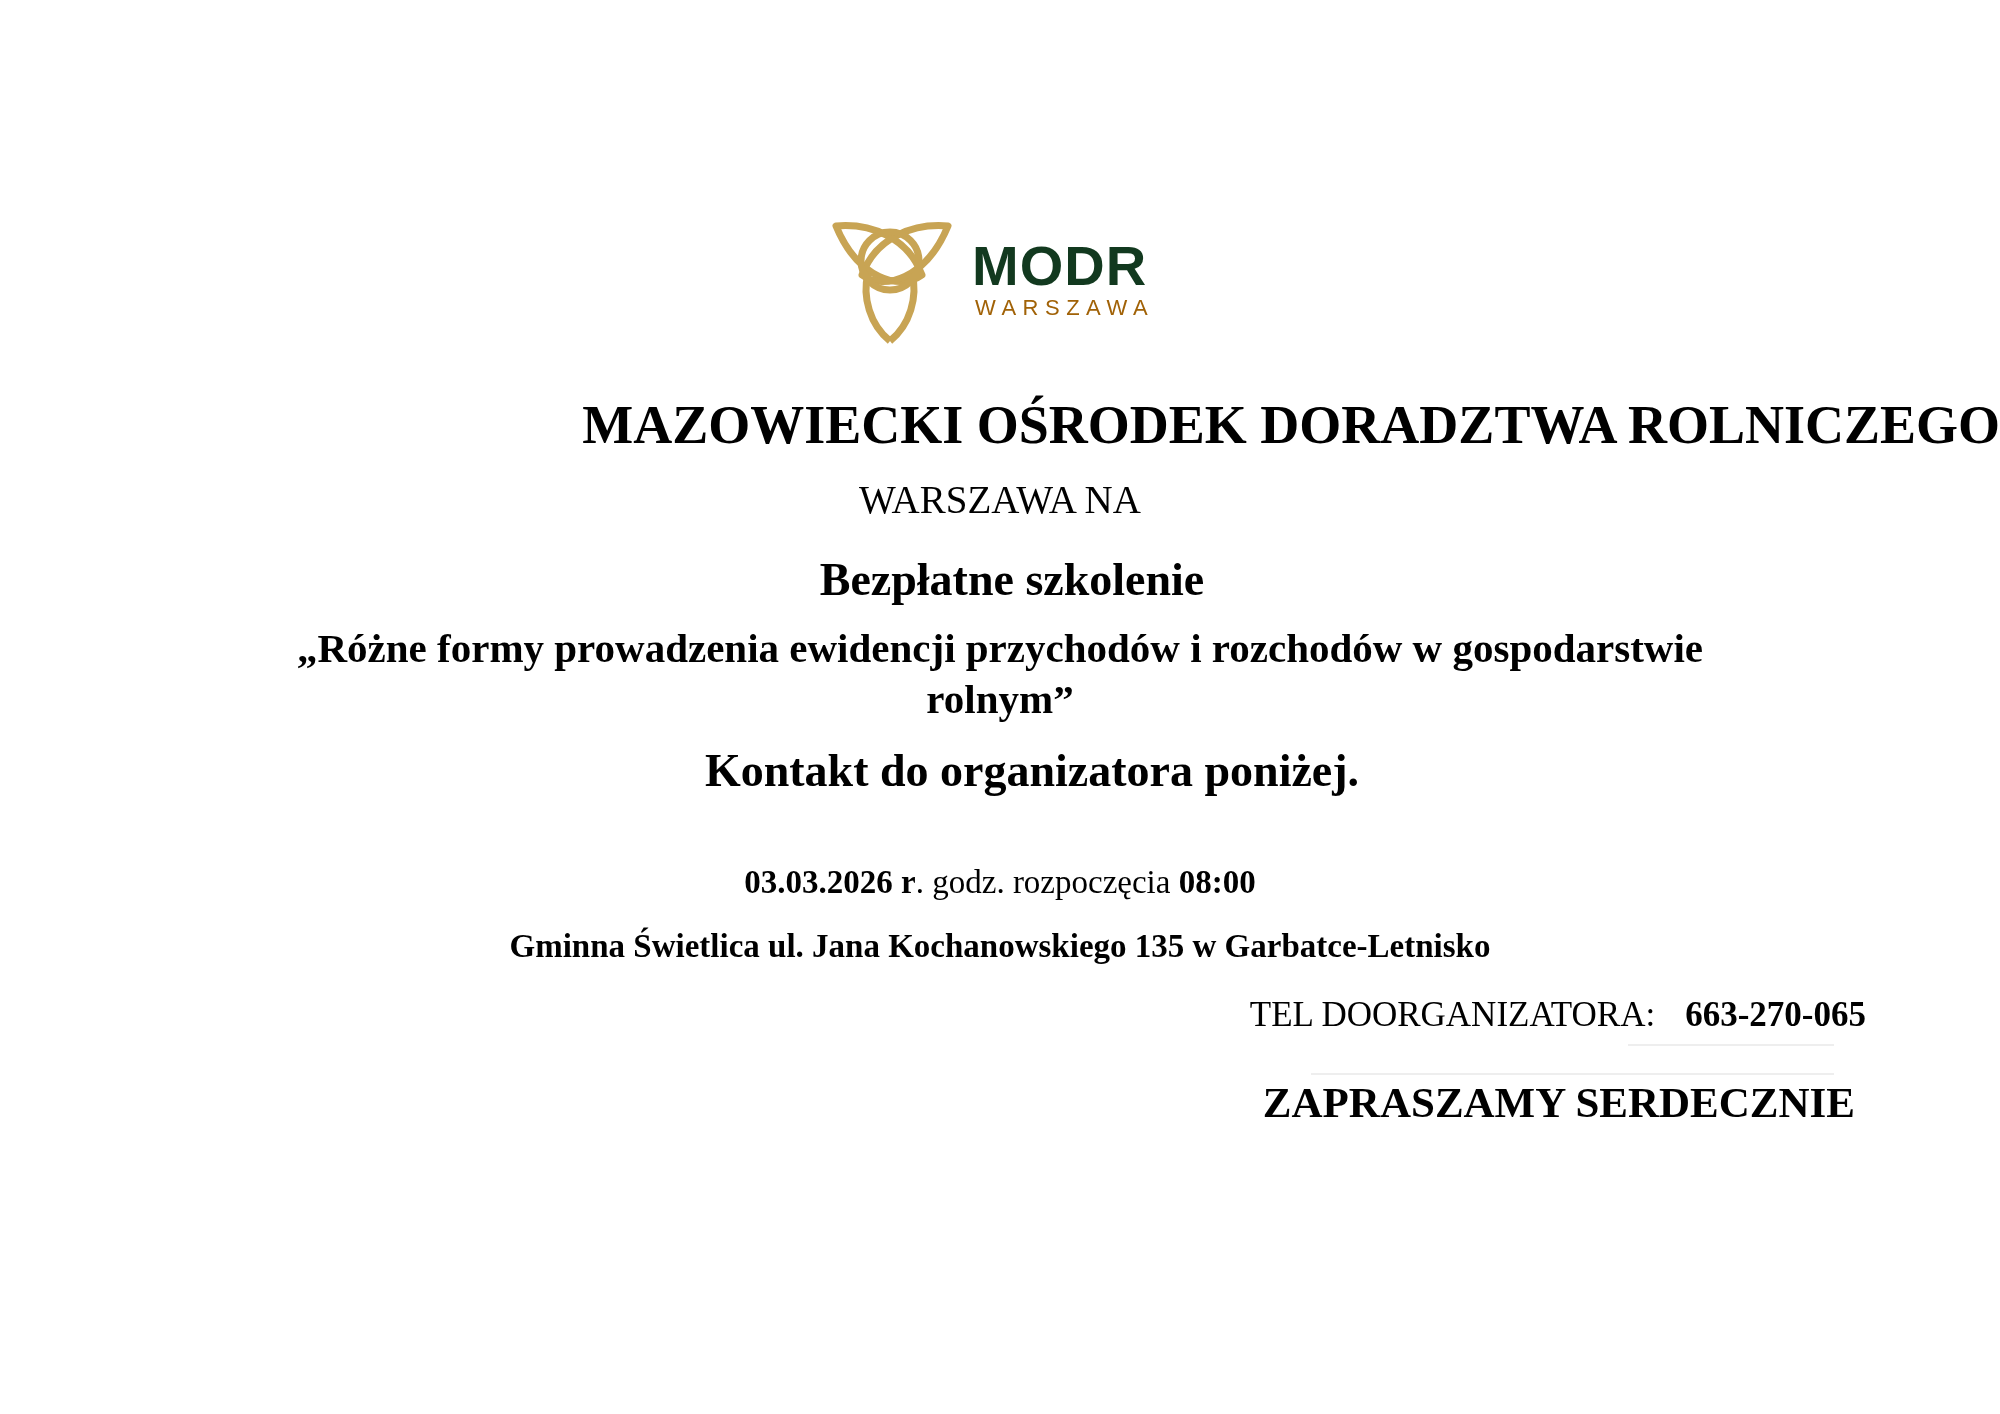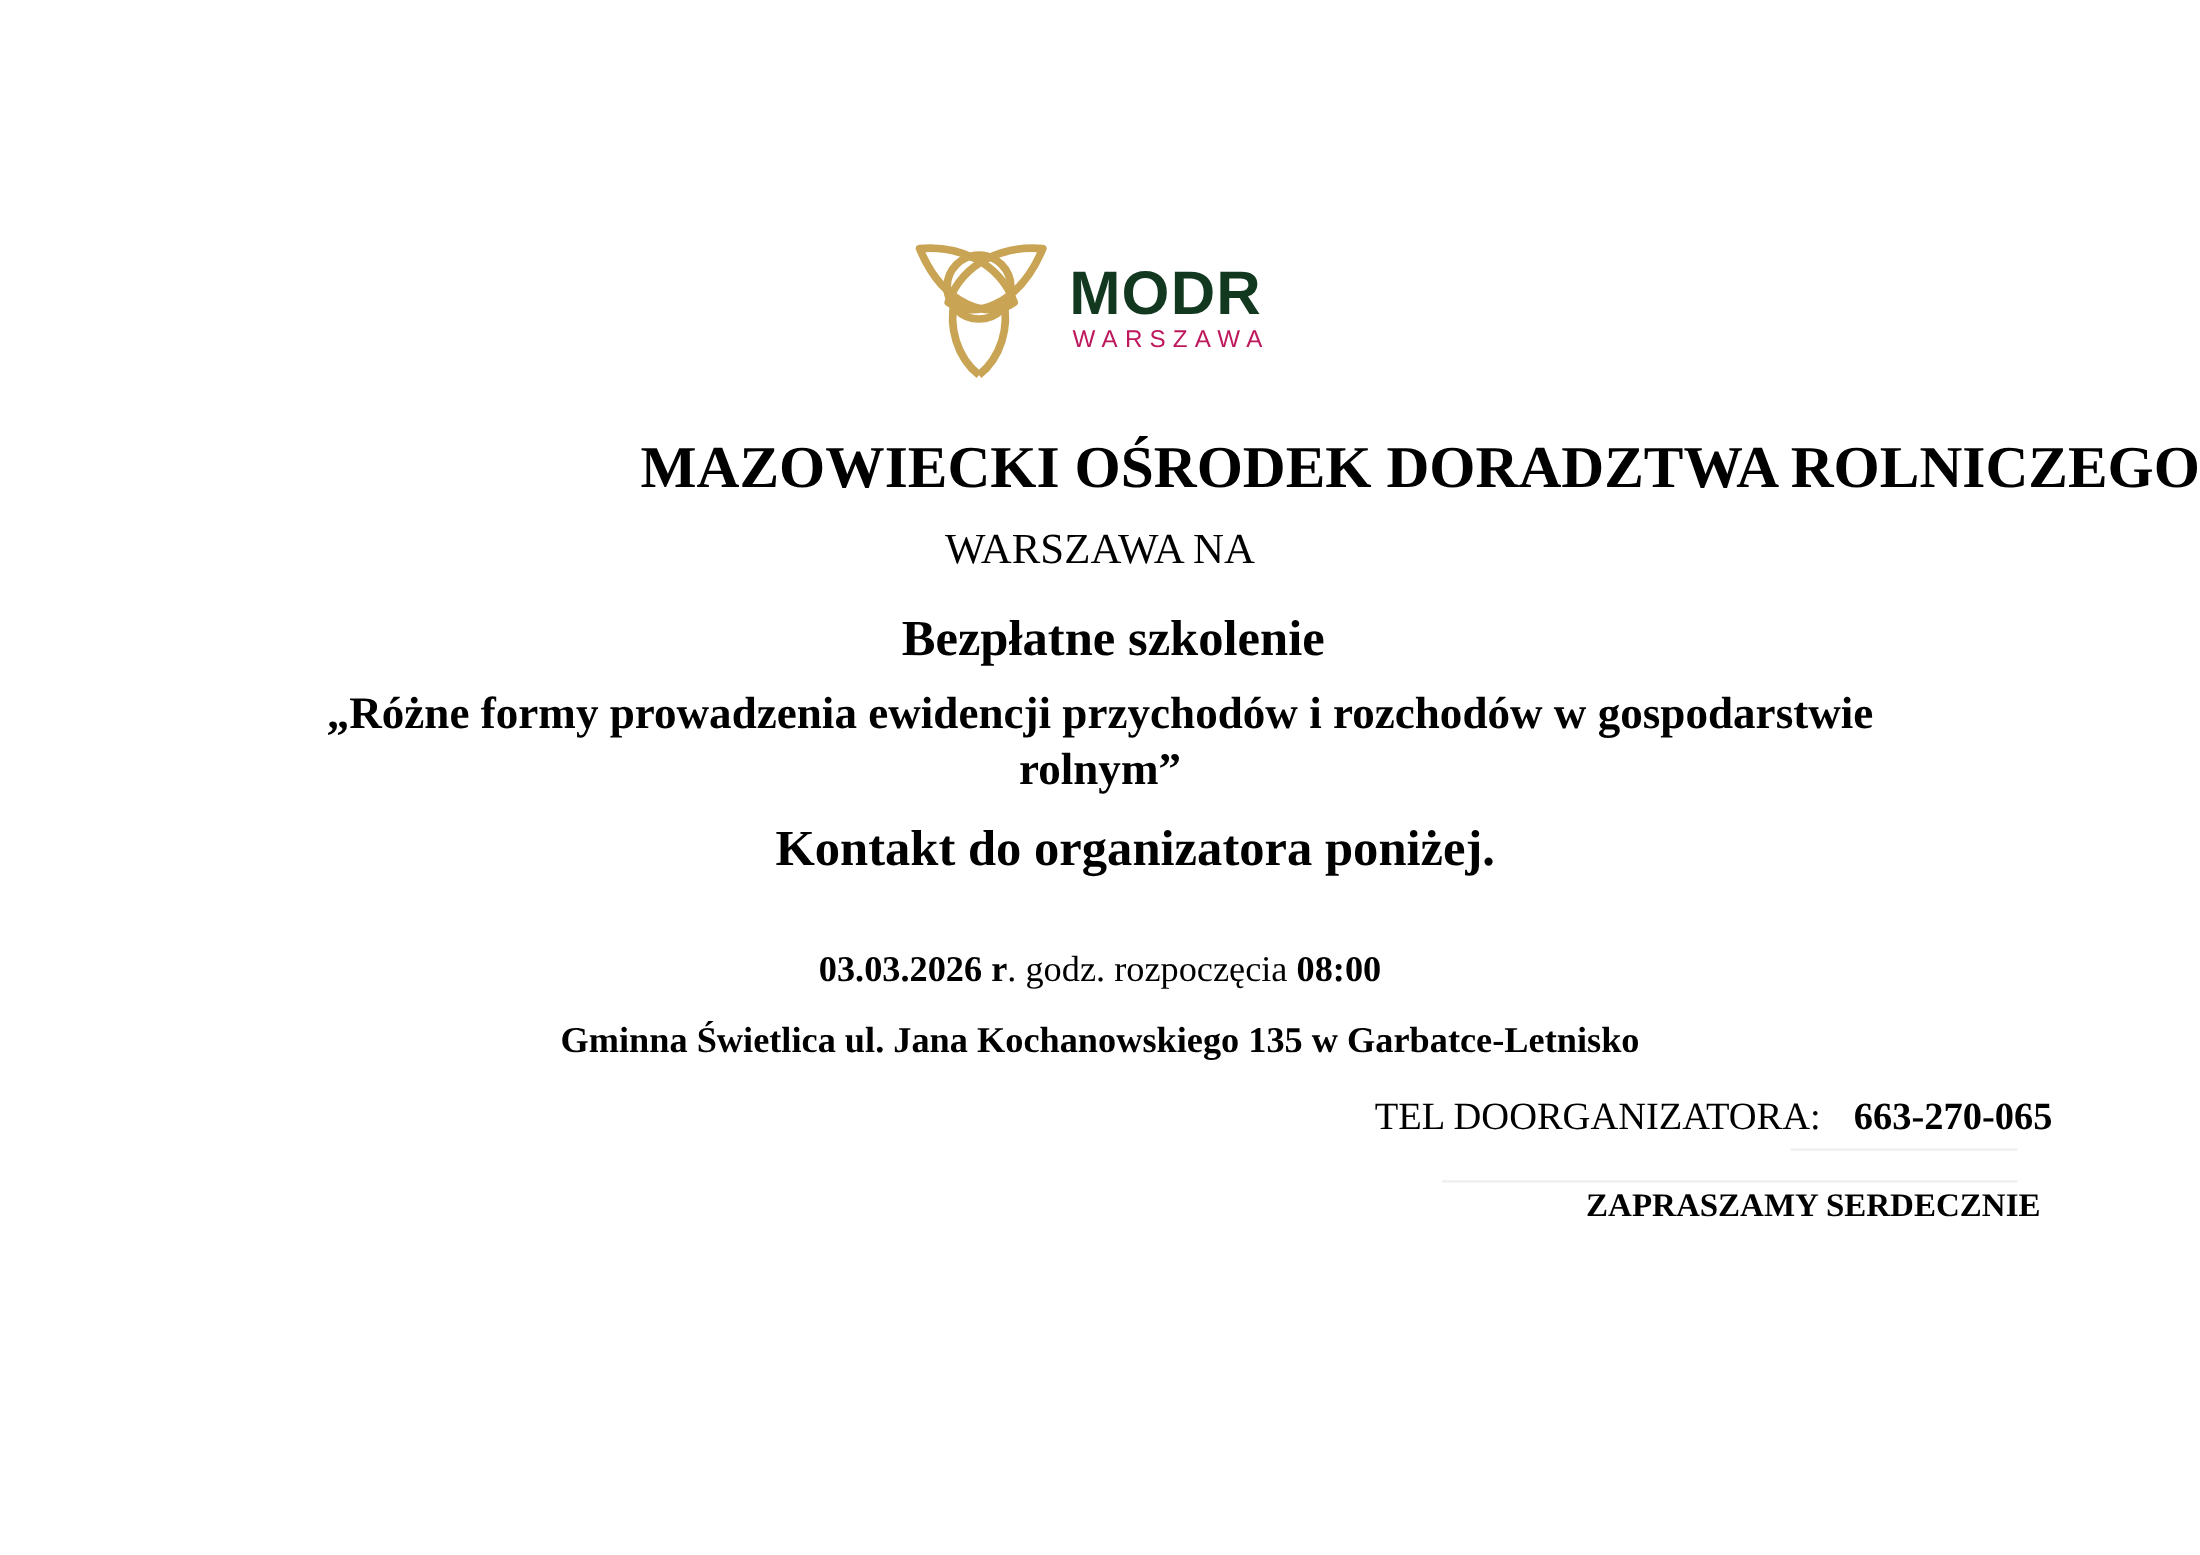--- a/index.html
+++ b/index.html
@@ -6,35 +6,35 @@
     body { width: 2000px; height: 1414px; position: relative; overflow: hidden; }
     .page { position: absolute; left: 0; top: 0; width: 2000px; height: 1414px; background: #ffffff; }
     .serif { font-family: "Liberation Serif", "DejaVu Serif", serif; color: #000; }
     .line { position: absolute; white-space: nowrap; line-height: 1; }
     .center { left: 0; width: 2000px; text-align: center; }
 
     
     .logo { position: absolute; left: 830px; top: 215px; width: 330px; height: 135px; }
     .logo svg { position: absolute; left: 0; top: 0; }
     .logo-word { position: absolute; left: 972px; top: 238px; font-family: "Liberation Sans", "DejaVu Sans", sans-serif; font-weight: bold; font-size: 56px; color: #12391f; letter-spacing: 1px; line-height: 1; }
-    .logo-sub { position: absolute; left: 975px; top: 297px; font-family: "Liberation Sans", "DejaVu Sans", sans-serif; font-size: 22px; color: #be185d; letter-spacing: 6.5px; line-height: 1; }
+    .logo-sub { position: absolute; left: 975px; top: 297px; font-family: "Liberation Sans", "DejaVu Sans", sans-serif; font-size: 22px; color: #a16207; letter-spacing: 6.5px; line-height: 1; }
 
     .title { top: 398px; font-size: 54px; font-weight: bold; text-align: right; }
     .invites { top: 480px; font-size: 39px; }
     .training-label { top: 557px; font-size: 46px; font-weight: bold; padding-left: 12px; }
     .training-title-1 { top: 628px; font-size: 41px; font-weight: bold; }
     .training-title-2 { top: 679px; font-size: 41px; font-weight: bold; }
     .contact-note { top: 748px; font-size: 46px; font-weight: bold; padding-left: 32px; }
     .date-line { top: 866px; font-size: 33px; }
     .date-line b { font-weight: bold; }
     .address { top: 930px; font-size: 33px; font-weight: bold; }
     .phone-line { position: absolute; top: 997px; right: 134px; font-size: 35px; margin-left: 28px; }
     .phone-line .num { font-weight: bold; margin-left: 30px; }
     .rule { position: absolute; height: 2px; background: #eeeeee; }
-    .closing { position: absolute; top: 1081px; right: 145px; font-size: 30px; font-weight: bold; }
+    .closing { position: absolute; top: 1081px; right: 145px; font-size: 43px; font-weight: bold; }
   </style>
 </head>
 <body>
 
 <div class="page">
 
   <div class="logo">
     <svg width="130" height="135" viewBox="0 0 130 135">
       <g fill="none" stroke="#c8a454" stroke-width="7" stroke-linejoin="round">
 

